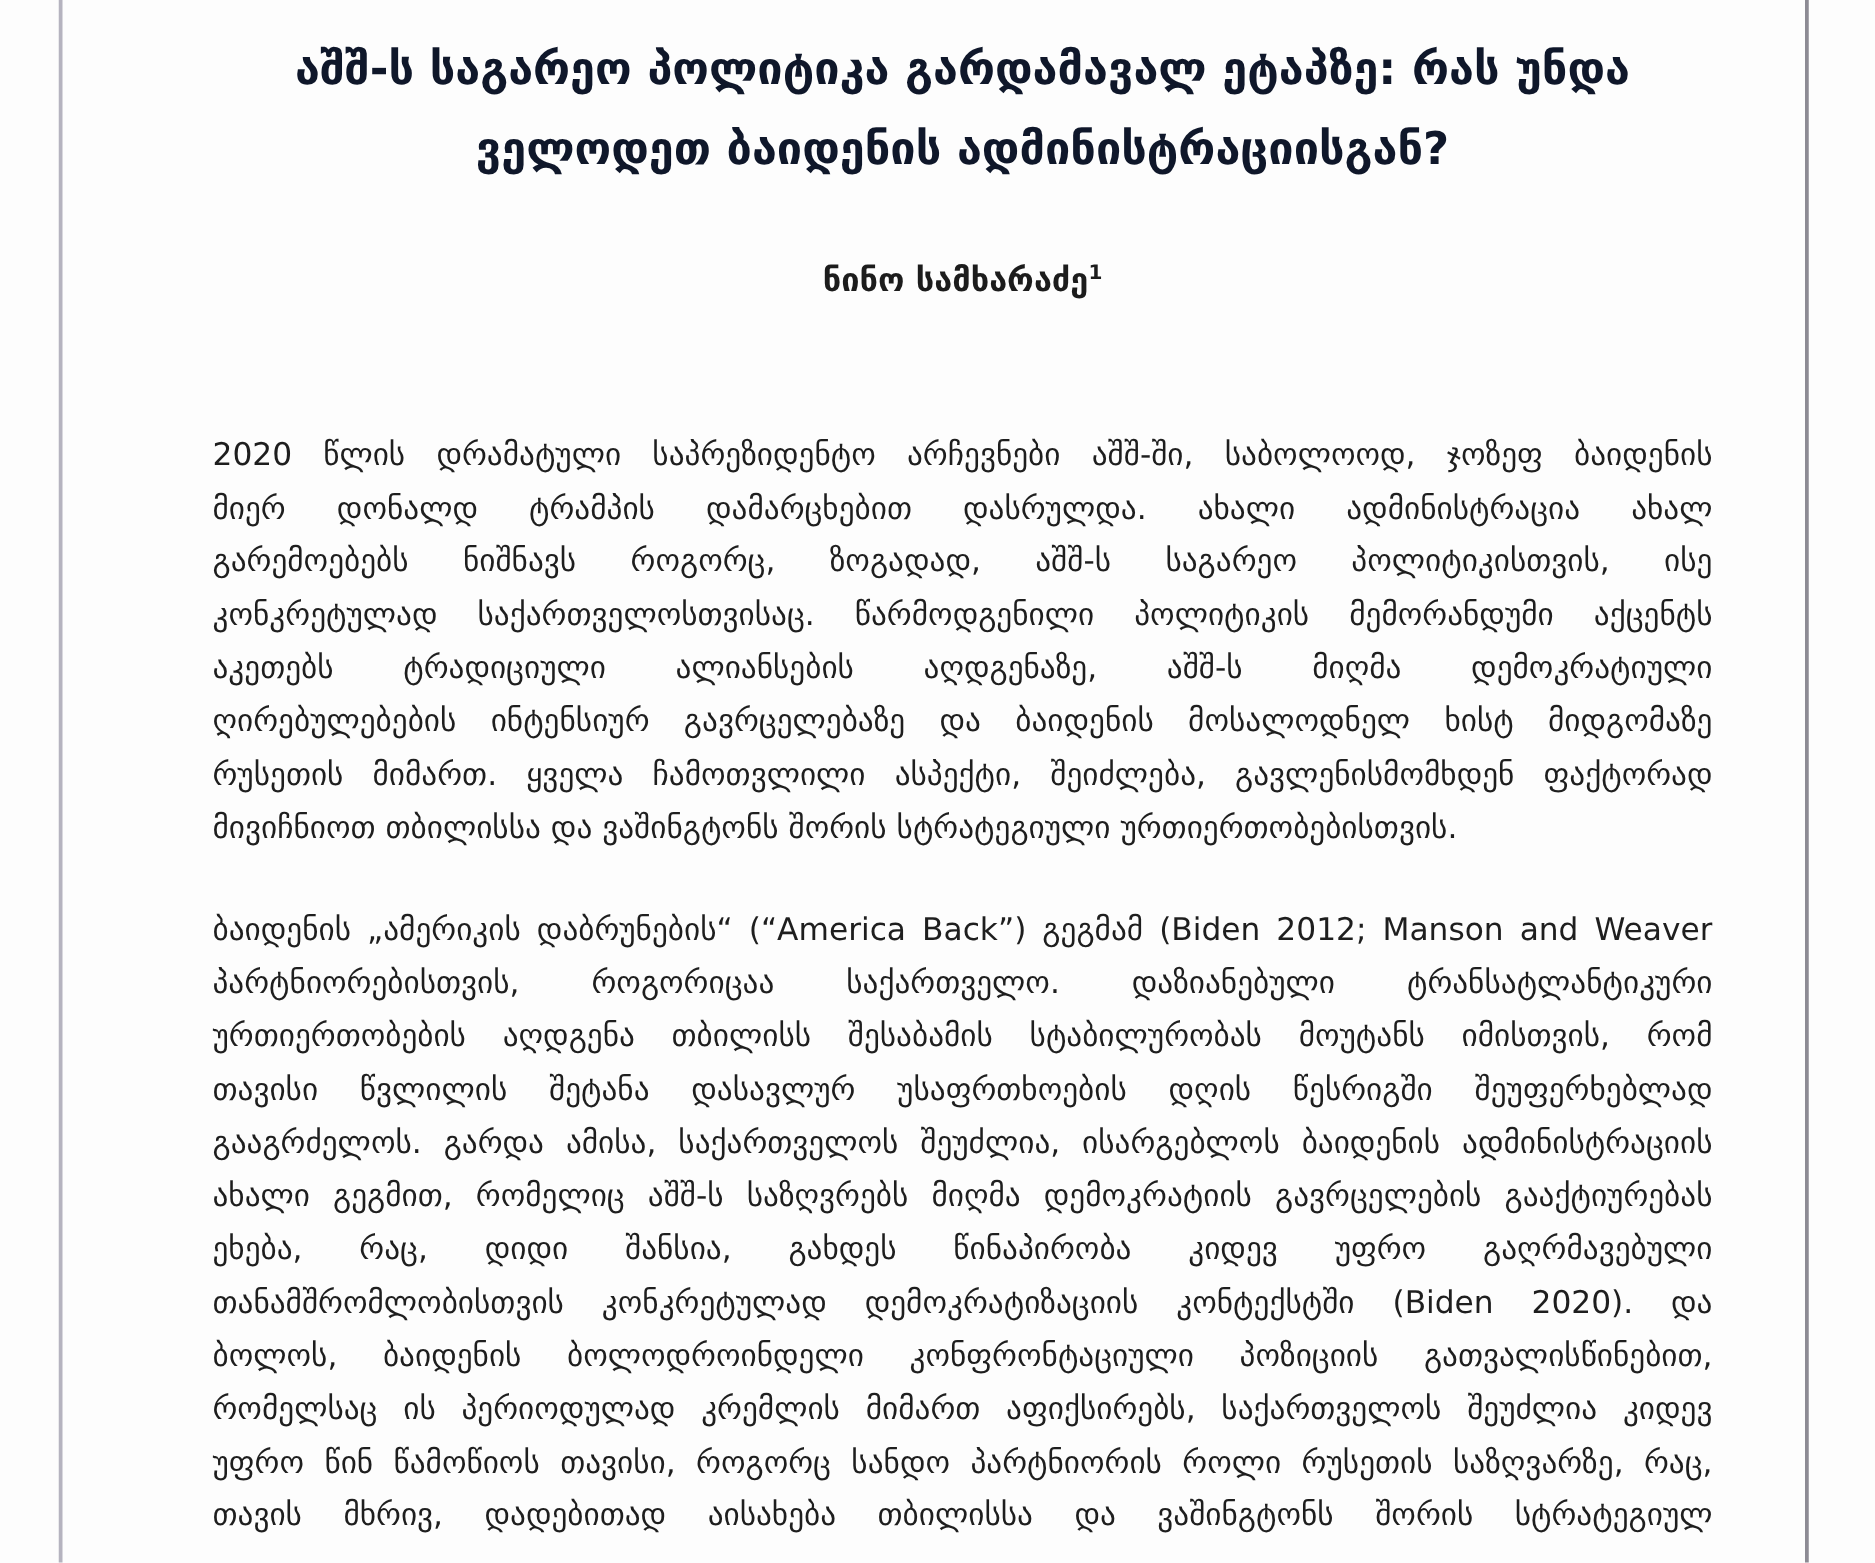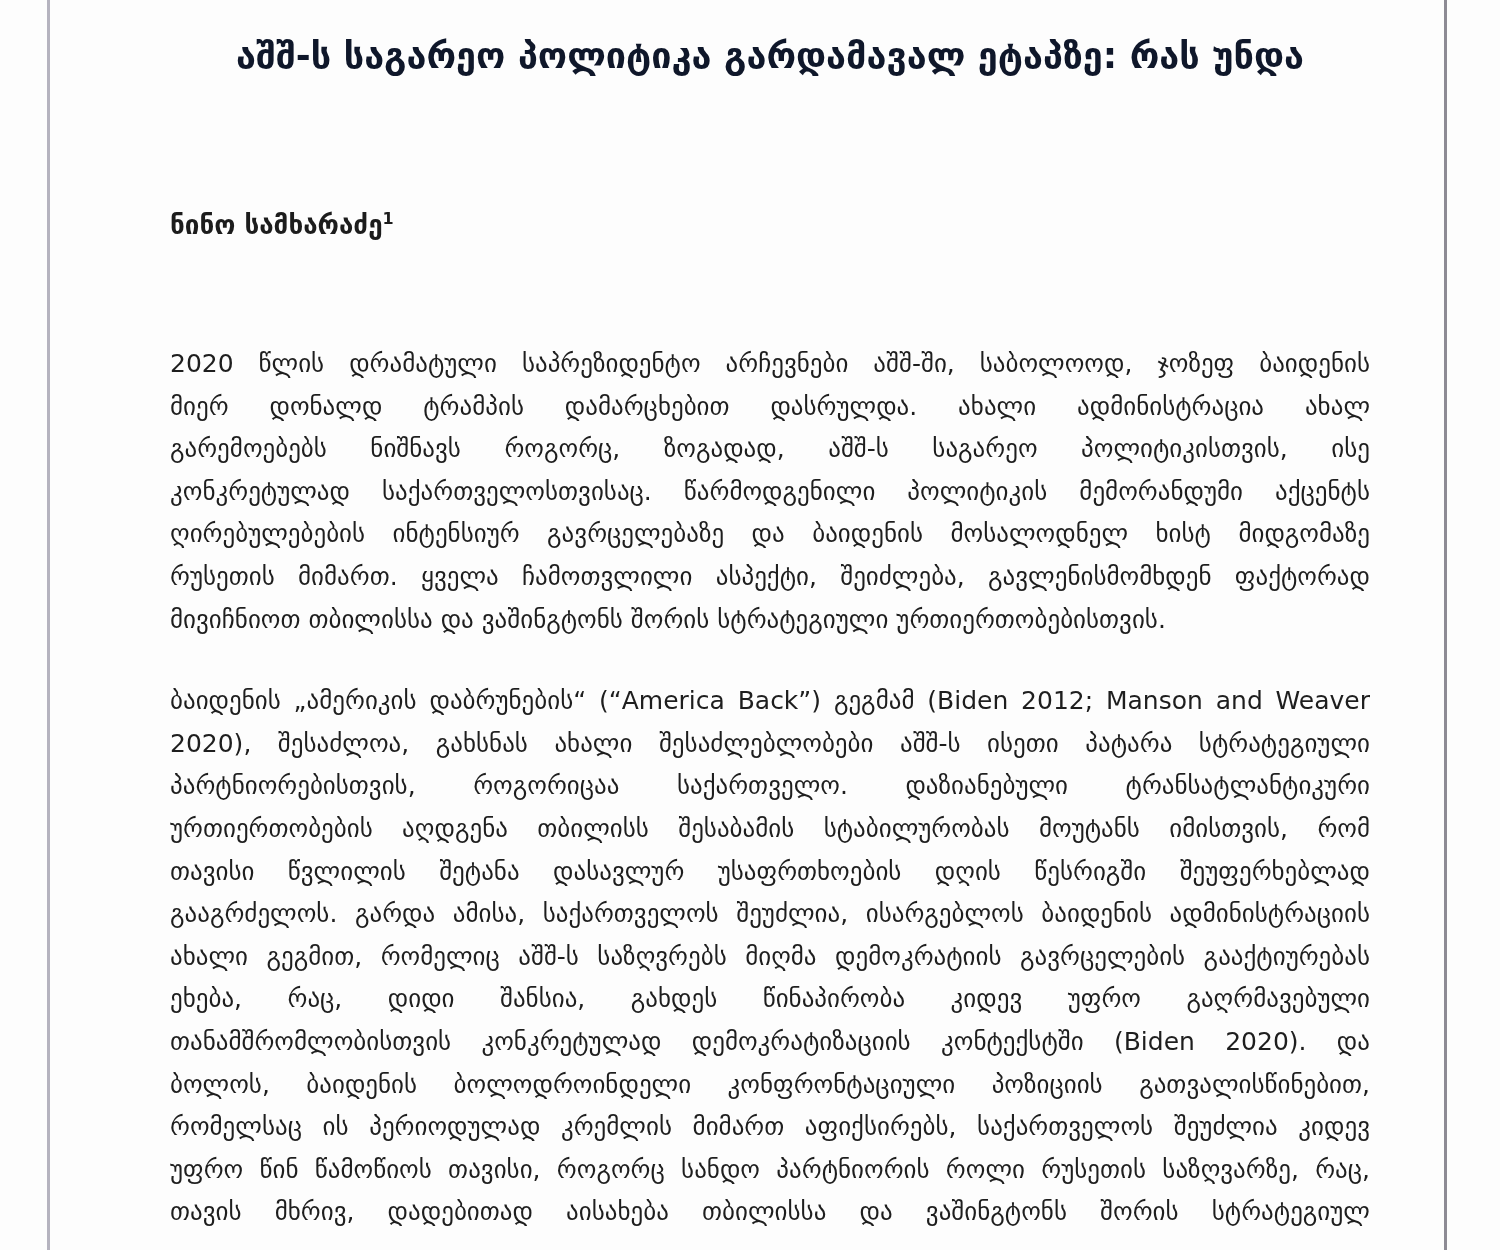--- a/index.html
+++ b/index.html
@@ -34,21 +34,21 @@
     top: 0;
     text-align: center;
     font-size: 36px;
     font-weight: 700;
     line-height: 64px;
     color: #0f172a;
   }
 
   .author-row {
     top: 205px;
-    text-align: left;
+    text-align: center;
     font-size: 26px;
     font-weight: 700;
     line-height: 40px;
     color: #1c1c1c;
   }
   .author-row sup {
     font-size: 16px;
     font-weight: 700;
     vertical-align: super;
     line-height: 0;
@@ -75,39 +75,40 @@
   }
 </style>
 </head>
 <body>
 
 <div class="page-edge left"></div>
 <div class="page-edge right"></div>
 
 <h1 class="content-col doc-title" style="position:absolute;">
   <div>აშშ-ს საგარეო პოლიტიკა გარდამავალ ეტაპზე: რას უნდა</div>
+  <div>ველოდეთ ბაიდენის ადმინისტრაციისგან?</div>
 </h1>
 
 <div class="content-col author-row" style="position:absolute;">
   <span>ნინო სამხარაძე</span><sup>1</sup>
 </div>
 
 <div class="content-col body-text" style="position:absolute;">
   <div class="paragraph">
       <div class="line">2020 წლის დრამატული საპრეზიდენტო არჩევნები აშშ-ში, საბოლოოდ, ჯოზეფ ბაიდენის</div>
       <div class="line">მიერ დონალდ ტრამპის დამარცხებით დასრულდა. ახალი ადმინისტრაცია ახალ</div>
       <div class="line">გარემოებებს ნიშნავს როგორც, ზოგადად, აშშ-ს საგარეო პოლიტიკისთვის, ისე</div>
       <div class="line">კონკრეტულად საქართველოსთვისაც. წარმოდგენილი პოლიტიკის მემორანდუმი აქცენტს</div>
+      <div class="line">აკეთებს ტრადიციული ალიანსების აღდგენაზე, აშშ-ს მიღმა დემოკრატიული</div>
       <div class="line">ღირებულებების ინტენსიურ გავრცელებაზე და ბაიდენის მოსალოდნელ ხისტ მიდგომაზე</div>
       <div class="line">რუსეთის მიმართ. ყველა ჩამოთვლილი ასპექტი, შეიძლება, გავლენისმომხდენ ფაქტორად</div>
       <div class="line last">მივიჩნიოთ თბილისსა და ვაშინგტონს შორის სტრატეგიული ურთიერთობებისთვის.</div>
     </div>
   <div class="paragraph">
       <div class="line">ბაიდენის „ამერიკის დაბრუნების“ (“America Back”) გეგმამ (Biden 2012; Manson and Weaver</div>
-      <div class="line">2020), შესაძლოა, გახსნას ახალი შესაძლებლობები აშშ-ს ისეთი პატარა სტრატეგიული</div>
       <div class="line">პარტნიორებისთვის, როგორიცაა საქართველო. დაზიანებული ტრანსატლანტიკური</div>
       <div class="line">ურთიერთობების აღდგენა თბილისს შესაბამის სტაბილურობას მოუტანს იმისთვის, რომ</div>
       <div class="line">თავისი წვლილის შეტანა დასავლურ უსაფრთხოების დღის წესრიგში შეუფერხებლად</div>
       <div class="line">გააგრძელოს. გარდა ამისა, საქართველოს შეუძლია, ისარგებლოს ბაიდენის ადმინისტრაციის</div>
       <div class="line">ახალი გეგმით, რომელიც აშშ-ს საზღვრებს მიღმა დემოკრატიის გავრცელების გააქტიურებას</div>
       <div class="line">ეხება, რაც, დიდი შანსია, გახდეს წინაპირობა კიდევ უფრო გაღრმავებული</div>
       <div class="line">თანამშრომლობისთვის კონკრეტულად დემოკრატიზაციის კონტექსტში (Biden 2020). და</div>
       <div class="line">ბოლოს, ბაიდენის ბოლოდროინდელი კონფრონტაციული პოზიციის გათვალისწინებით,</div>
       <div class="line">რომელსაც ის პერიოდულად კრემლის მიმართ აფიქსირებს, საქართველოს შეუძლია კიდევ</div>
       <div class="line">უფრო წინ წამოწიოს თავისი, როგორც სანდო პარტნიორის როლი რუსეთის საზღვარზე, რაც,</div>

